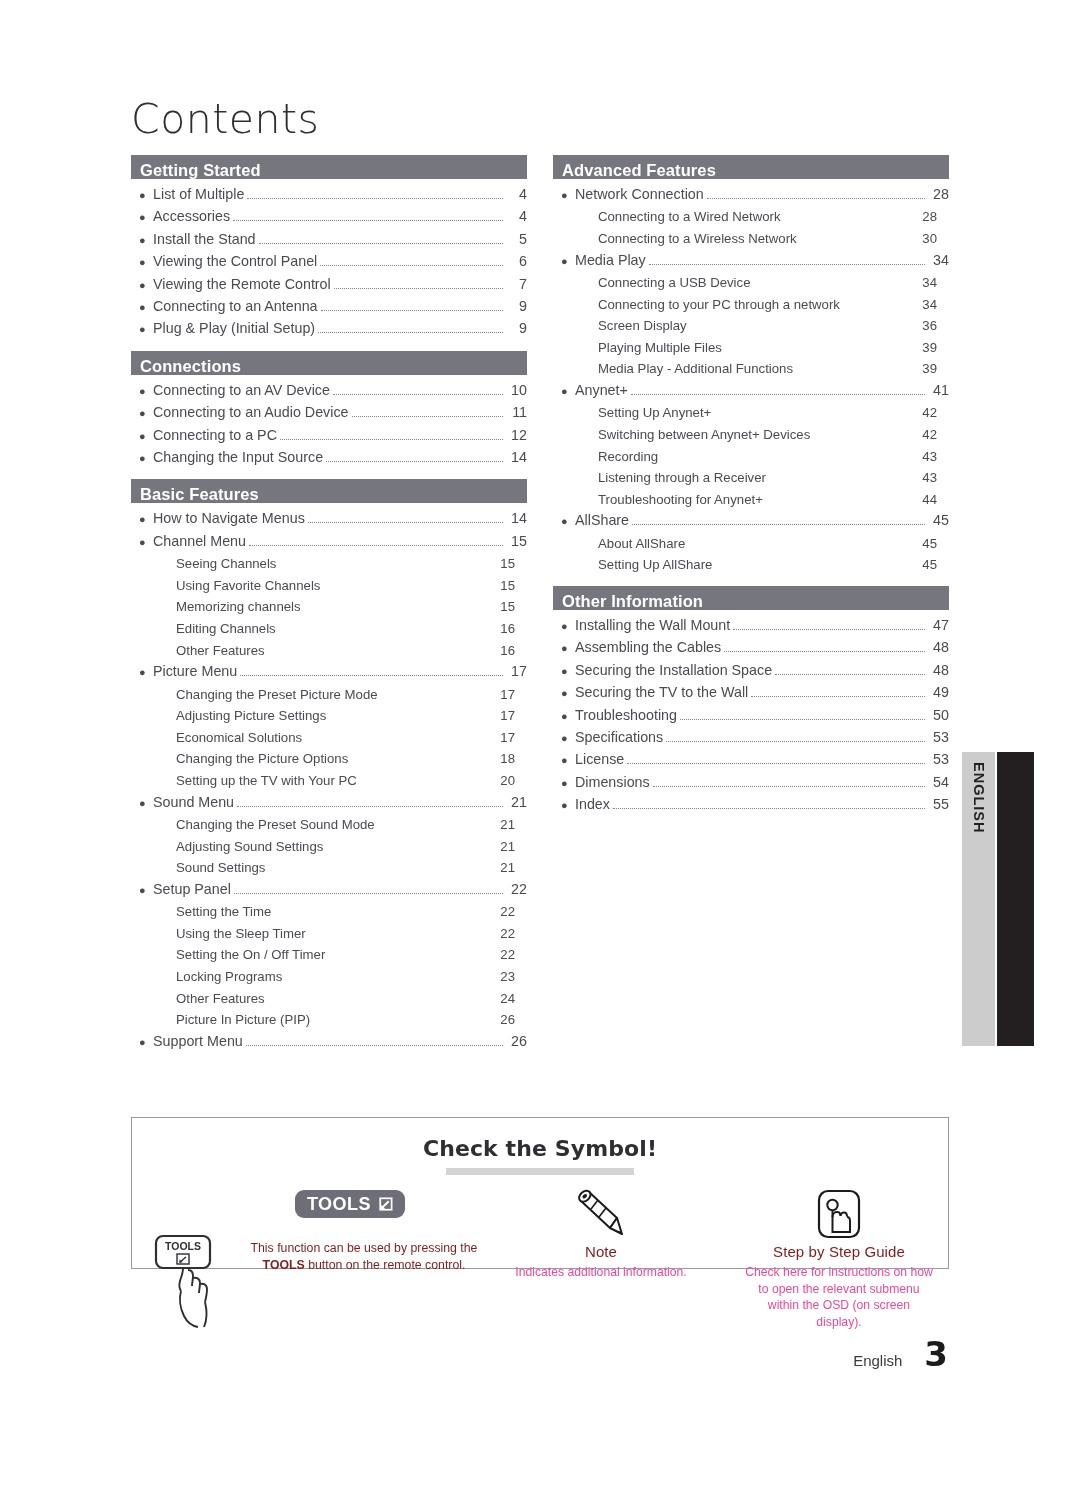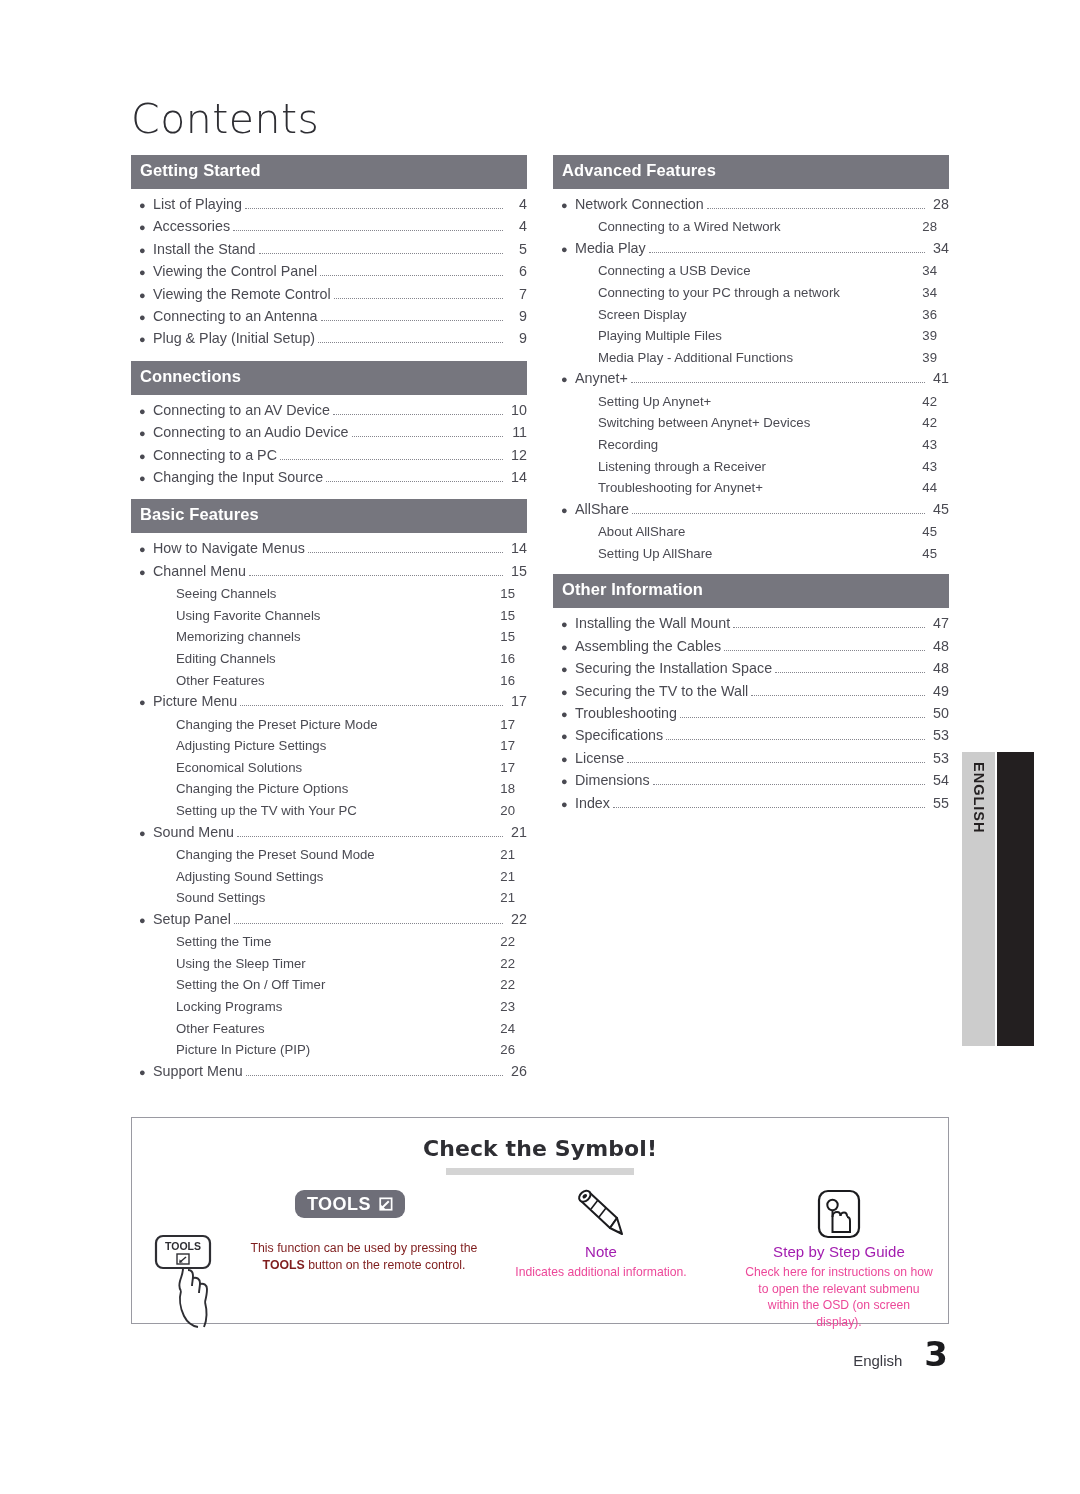--- a/index.html
+++ b/index.html
@@ -44,21 +44,21 @@
   .section-header {
     background: #76767e;
     color: #ffffff;
     font-size: 16.5px;
     font-weight: bold;
     padding: 6px 0 6px 9px;
     line-height: 18px;
     letter-spacing: 0.1px;
     font-family: "Liberation Sans", sans-serif;
     box-sizing: border-box;
-    height: 34px;
+    height: 24px;
   }
 
   .entries { padding-top: 5px; }
 
   
   .entry-main {
     display: flex;
     align-items: baseline;
     font-size: 14.3px;
     color: #4a4a52;
@@ -140,21 +140,21 @@
     text-align: left;
     line-height: 33px;
   }
 
   
   #symbol-box {
     position: absolute;
     left: 131px;
     top: 1117px;
     width: 818px;
-    height: 207px;
+    height: 152px;
     border: 1.5px solid #9a9aa2;
     box-sizing: border-box;
     background: #ffffff;
   }
   #symbol-title-wrap {
     position: absolute;
     left: 0;
     top: 18px;
     width: 100%;
     text-align: center;
@@ -188,21 +188,21 @@
     flex: 1 1 0;
     text-align: center;
     position: relative;
   }
   .sym-col.tools-col { flex: 0 0 340px; }
 
   .sym-icon-row { height: 52px; display: flex; align-items: center; justify-content: center; }
 
   .sym-label {
     font-size: 15px;
-    color: #a21caf;
+    color: #7f1d1d;
     margin-top: 1px;
     letter-spacing: 0.1px;
   }
   .sym-desc {
     font-size: 12.2px;
     color: #ec4899;
     line-height: 16.5px;
     margin-top: 4px;
     padding: 0 14px;
   }
@@ -271,21 +271,21 @@
 <body>
 
 <div id="page-title">Contents</div>
 
 <div id="col-left" class="toc-col">
     <div class="section">
       <div class="section-header">Getting Started</div>
       <div class="entries">
         <div class="entry-main">
           <span class="bullet">●</span>
-          <span class="etitle">List of Playing</span>
+          <span class="etitle">List of Multiple</span>
           <span class="leader"></span>
           <span class="pageno">4</span>
         </div>
         <div class="entry-main">
           <span class="bullet">●</span>
           <span class="etitle">Accessories</span>
           <span class="leader"></span>
           <span class="pageno">4</span>
         </div>
         <div class="entry-main">
@@ -494,20 +494,25 @@
         <div class="entry-main">
           <span class="bullet">●</span>
           <span class="etitle">Network Connection</span>
           <span class="leader"></span>
           <span class="pageno">28</span>
         </div>
         <div class="entry-sub">
           <span class="etitle">Connecting to a Wired Network</span>
           <span class="spacer"></span>
           <span class="pageno">28</span>
+        </div>
+        <div class="entry-sub">
+          <span class="etitle">Connecting to a Wireless Network</span>
+          <span class="spacer"></span>
+          <span class="pageno">30</span>
         </div>
         <div class="entry-main">
           <span class="bullet">●</span>
           <span class="etitle">Media Play</span>
           <span class="leader"></span>
           <span class="pageno">34</span>
         </div>
         <div class="entry-sub">
           <span class="etitle">Connecting a USB Device</span>
           <span class="spacer"></span>

